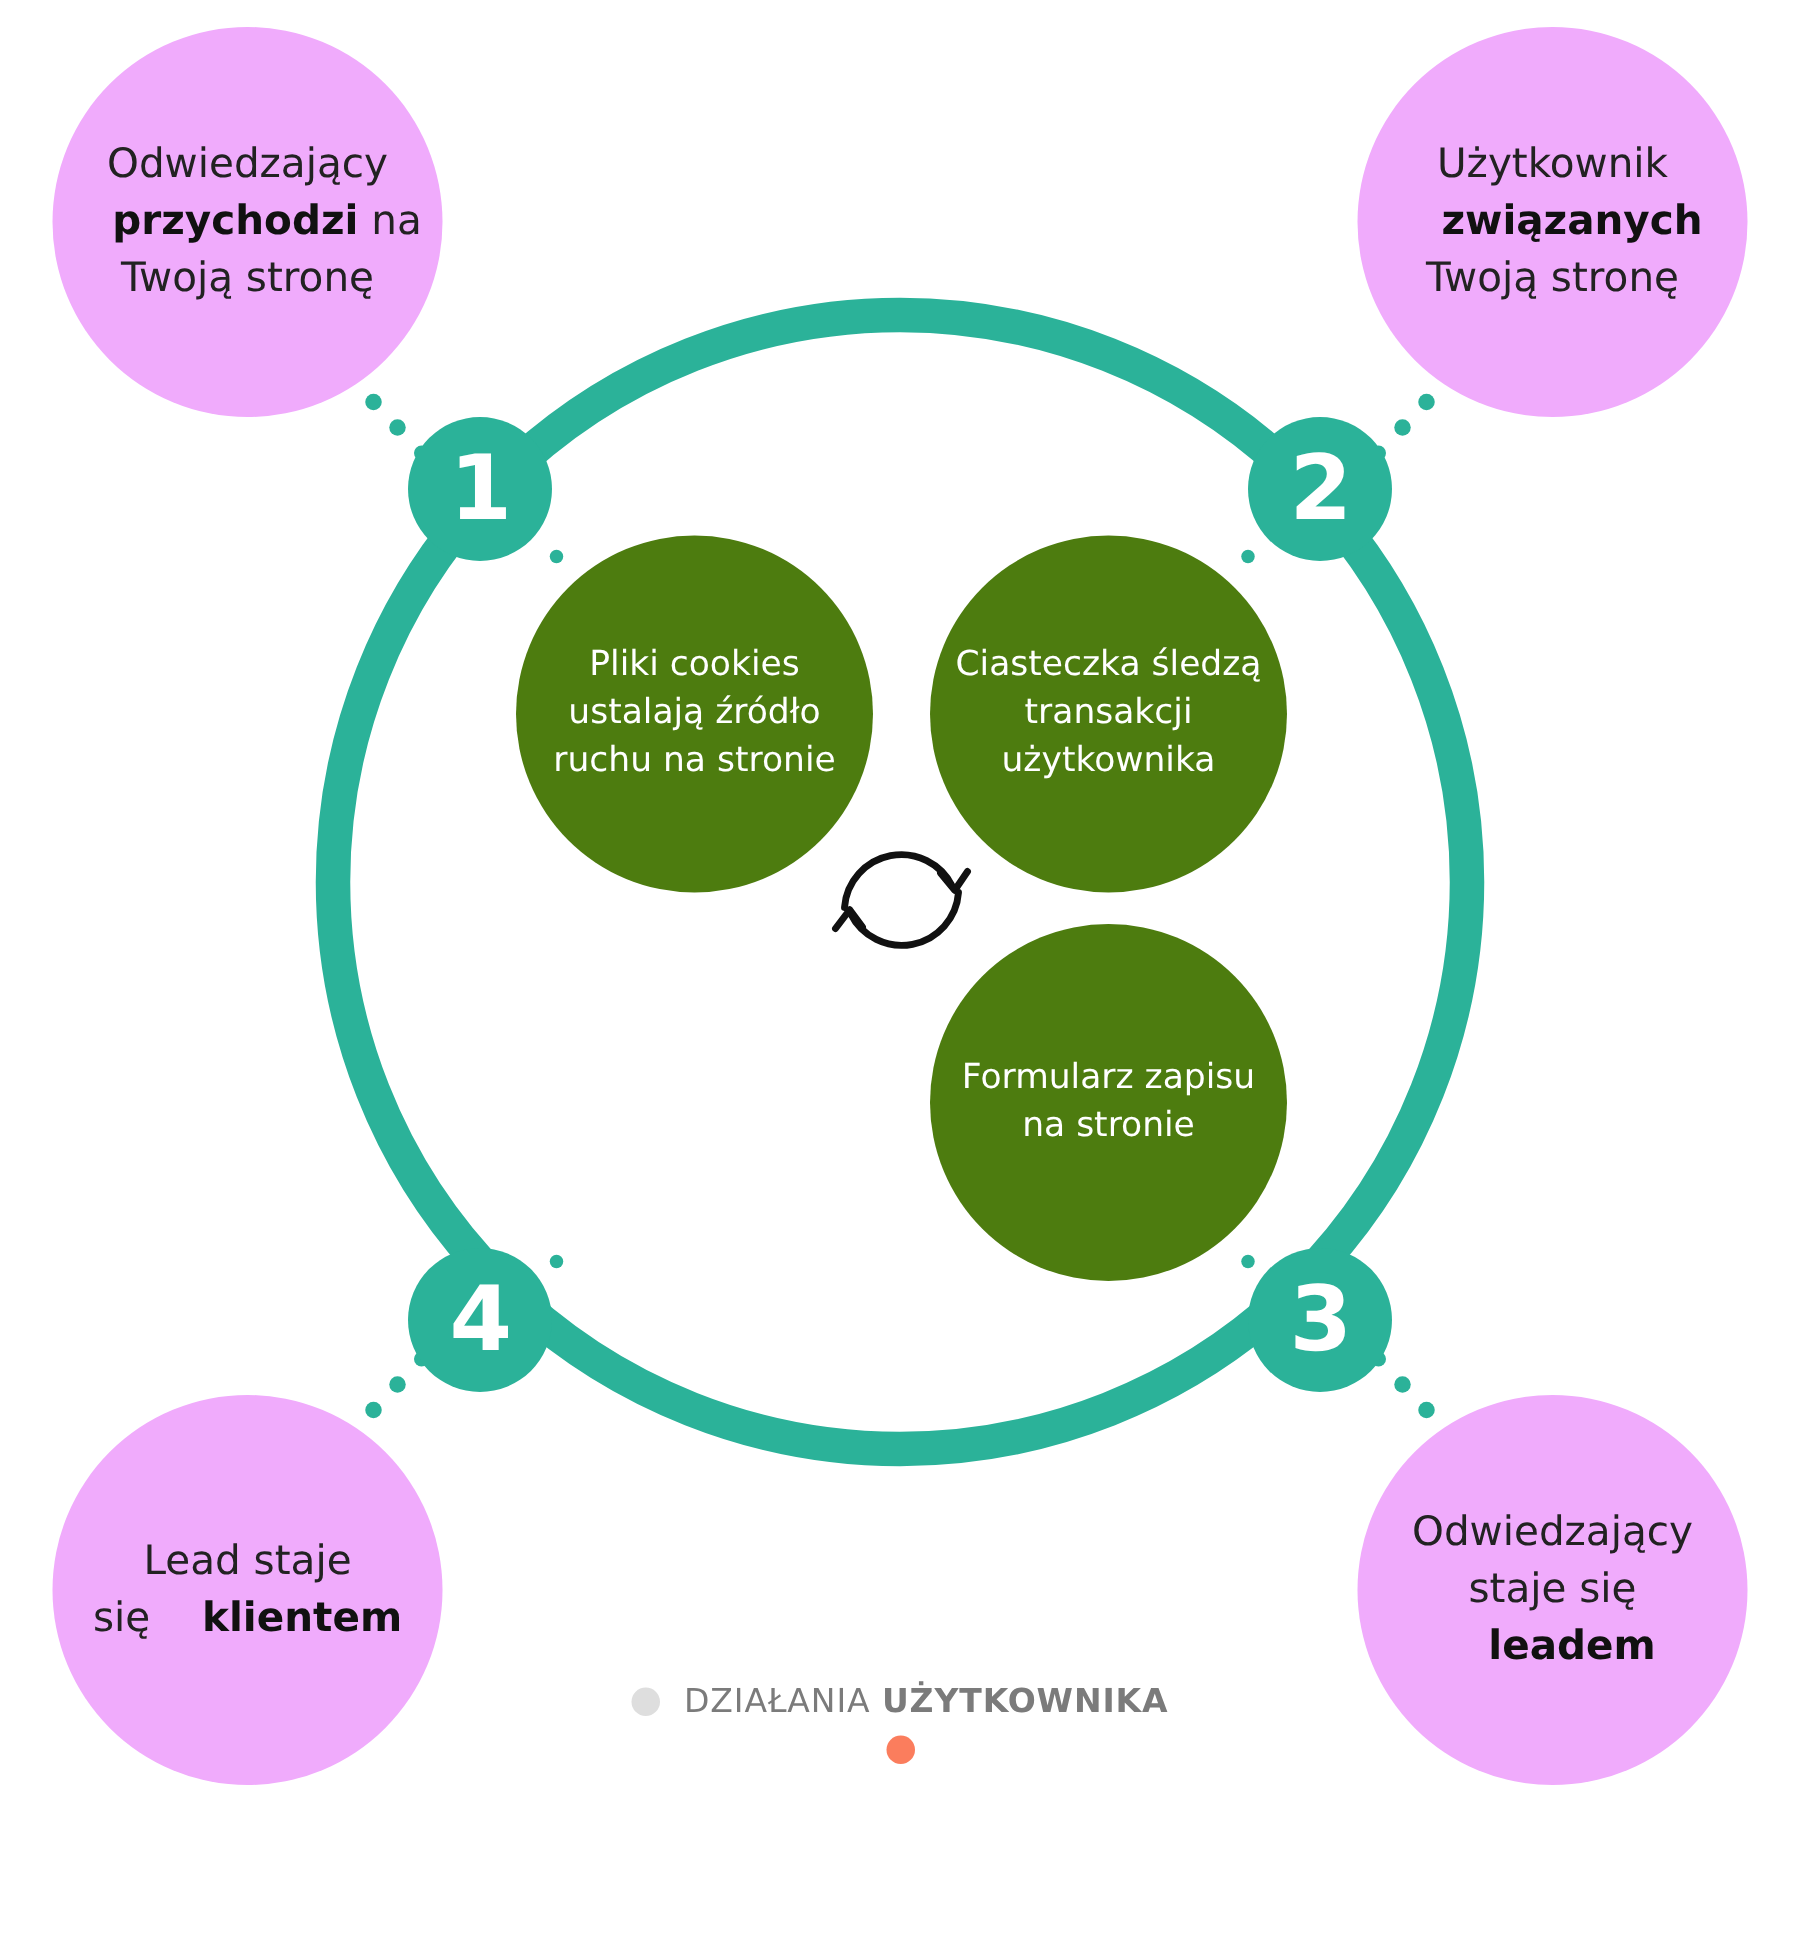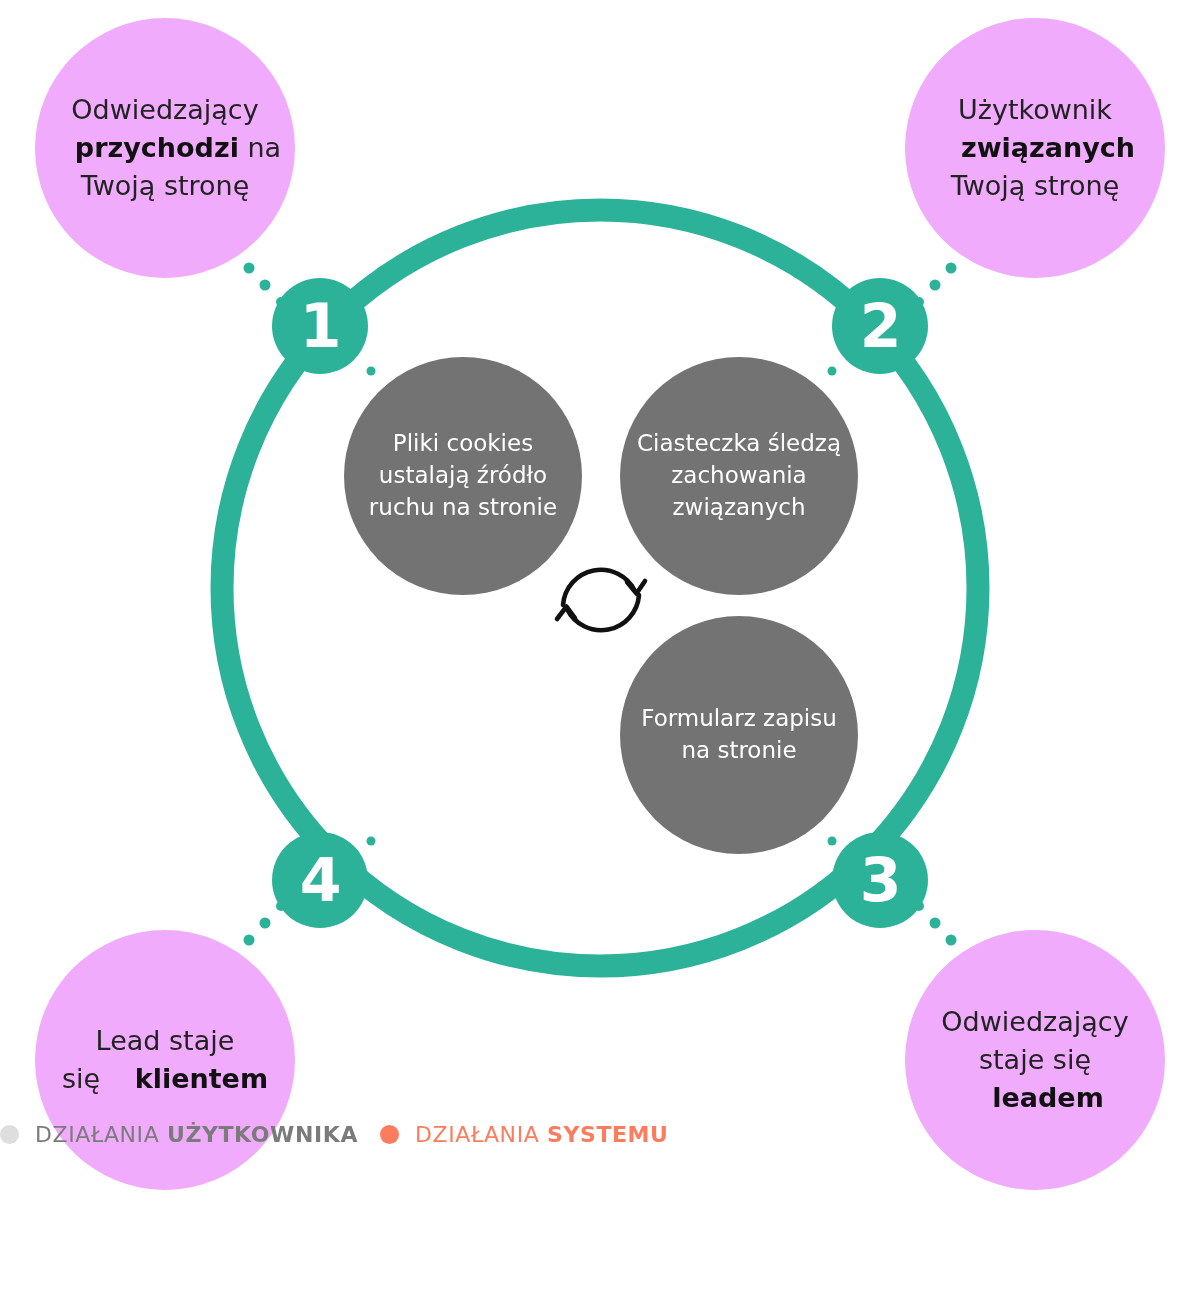--- a/index.html
+++ b/index.html
@@ -83,21 +83,21 @@
   }
   #step-1 { left: 272px; top: 278px; }
   #step-2 { left: 832px; top: 278px; }
   #step-3 { left: 832px; top: 832px; }
   #step-4 { left: 272px; top: 832px; }
 
   
   .system-circle {
     position: absolute;
     border-radius: 50%;
-    background: #737373;
+    background: #4d7c0f;
     display: flex;
     align-items: center;
     text-align: center;
     box-sizing: border-box;
   }
   .system-circle .sys-text {
     color: #ffffff;
     font-size: 23px;
     line-height: 1.38;
     font-weight: 400;
@@ -118,23 +118,23 @@
     height: 110px;
   }
 
   
   #legend {
     position: absolute;
     left: 0;
     top: 1120;
     width: 1200px;
     display: flex;
-    flex-direction: row;
-    align-items: center;
-    gap: 22px;
+    flex-direction: column;
+    align-items: center;
+    gap: 10px;
   }
   #legend { top: 1122px; }
   .legend-row {
     display: flex;
     align-items: center;
     gap: 16px;
   }
   .legend-dot {
     width: 19px;
     height: 19px;
@@ -234,21 +234,21 @@
     <span>3</span>
   </div>
   <div class="step-badge" id="step-4">
     <span>4</span>
   </div>
 
   <div class="system-circle" id="sys-1">
     <div class="sys-text">Pliki cookies ustalają źródło ruchu na stronie</div>
   </div>
   <div class="system-circle" id="sys-2">
-    <div class="sys-text">Ciasteczka śledzą zachowania związanych</div>
+    <div class="sys-text">Ciasteczka śledzą transakcji użytkownika</div>
   </div>
   <div class="system-circle" id="sys-3">
     <div class="sys-text">Formularz zapisu na stronie</div>
   </div>
 
   <svg id="cycle-icon" viewBox="0 0 100 110">
 
     <path d="M 12 60 A 38 38 0 0 1 84 46" fill="none" stroke="#111111" stroke-width="4.6" stroke-linecap="round"></path>
     <path d="M 76 37 L 85.5 48.5 L 94 36" fill="none" stroke="#111111" stroke-width="4.6" stroke-linecap="round" stroke-linejoin="round"></path>
 
@@ -256,17 +256,16 @@
     <path d="M 6 74 L 15.5 61.5 L 24 73" fill="none" stroke="#111111" stroke-width="4.6" stroke-linecap="round" stroke-linejoin="round"></path>
   </svg>
 
   <div id="legend">
     <div class="legend-row" id="legend-row-user">
       <span class="legend-dot"></span>
       <span class="legend-label"><span>DZIAŁANIA </span><b>UŻYTKOWNIKA</b></span>
     </div>
     <div class="legend-row" id="legend-row-system">
       <span class="legend-dot"></span>
-      <span class="legend-label"><span>DZIAŁANIA </span><b>SYSTEMU</b></span>
     </div>
   </div>
 
 </div>
 
 </body></html>

